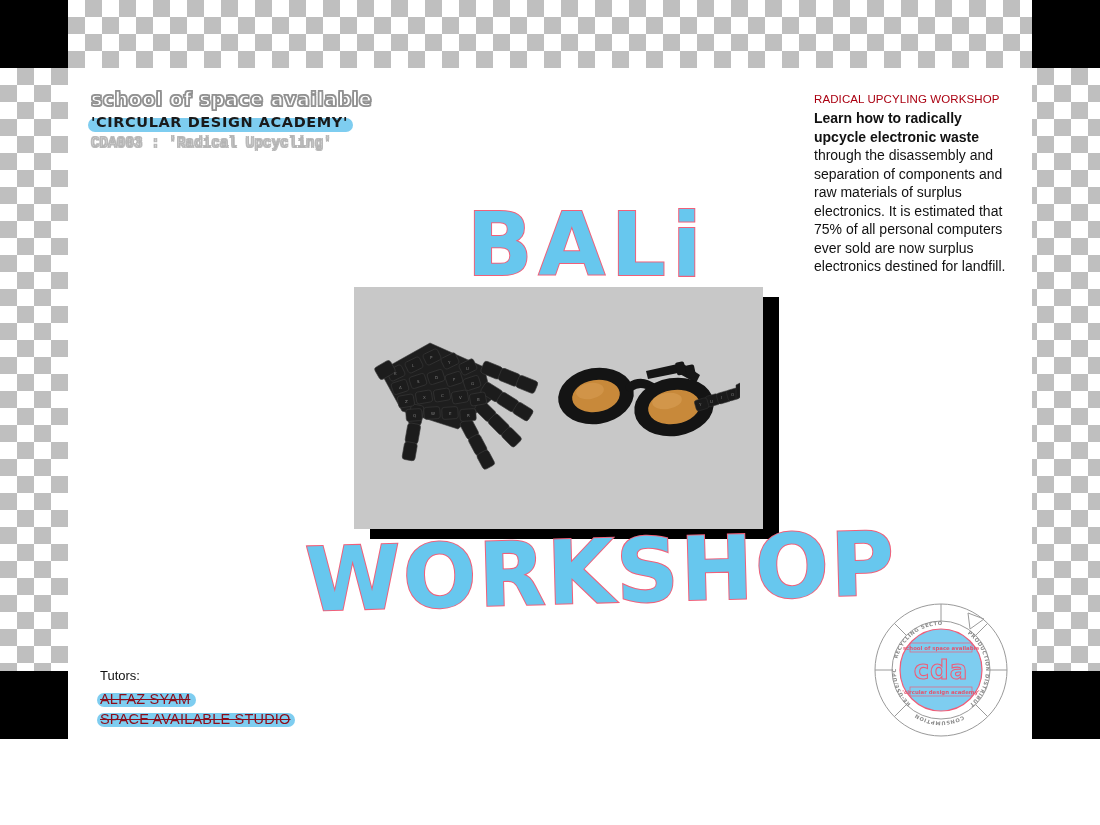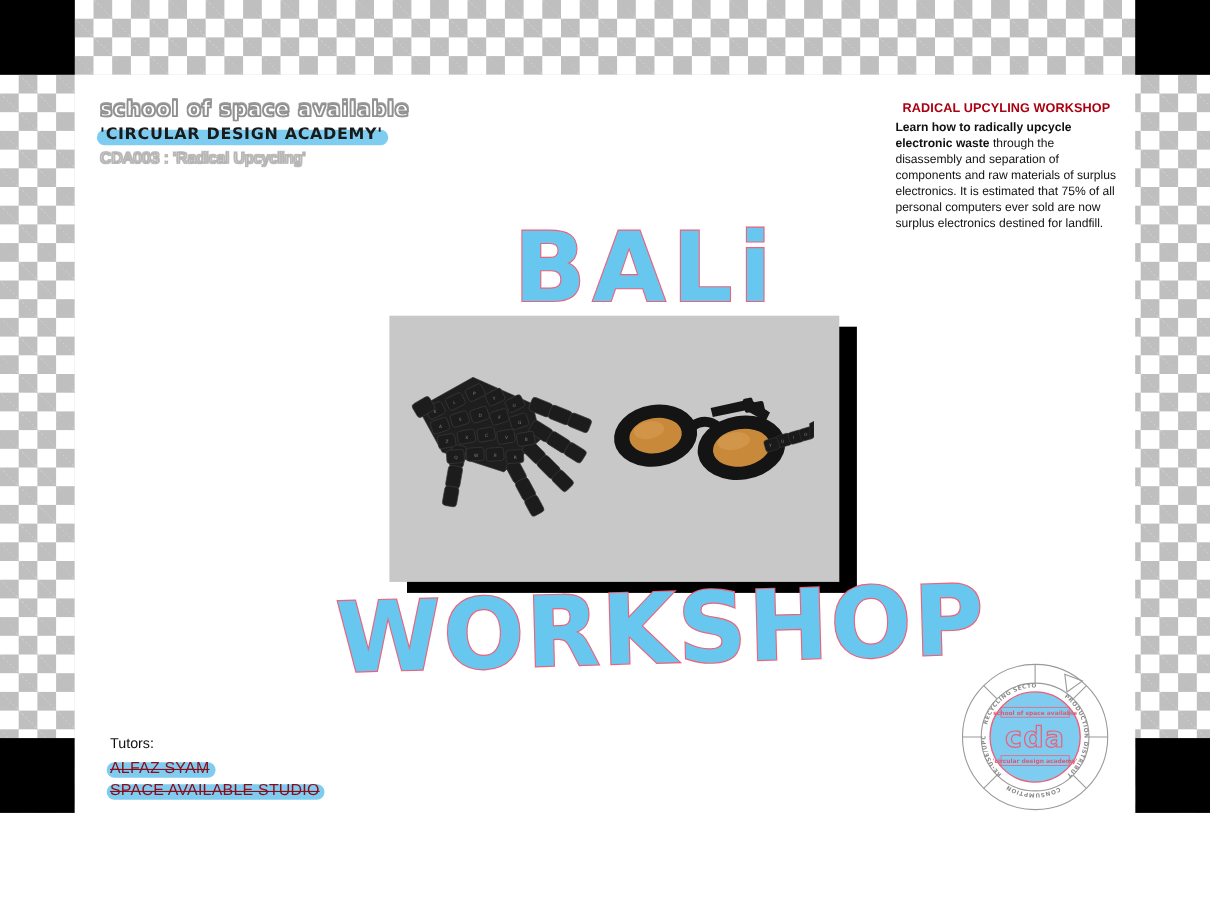--- a/index.html
+++ b/index.html
@@ -87,49 +87,48 @@
     font-family: "DejaVu Sans", sans-serif;
     font-size: 14.5px;
     font-weight: bold;
     letter-spacing: 0.6px;
     color: #1a1a1a;
     white-space: nowrap;
     transform: skewX(-4deg);
   }
   .hl-line3 {
     margin-top: 4px;
-    font-family: Liberation Sans, sans-serif;
+    font-family: Liberation Mono, monospace;
     font-size: 14px;
     letter-spacing: 0.2px;
     color: #ffffff;
     -webkit-text-stroke: 1px #b3b3b3;
     text-shadow:
       -1px -1px 0 #bdbdbd,  1px -1px 0 #bdbdbd,
       -1px  1px 0 #bdbdbd,  1px  1px 0 #bdbdbd;
     white-space: nowrap;
   }
 
   
   #copy-block {
     position: absolute;
     right: 16px;
     top: 24px;
     width: 202px;
   }
   #copy-heading {
     font-size: 11.5px;
-    font-weight: bold;
+    font-weight: normal;
     color: #aa0011;
     letter-spacing: 0.1px;
     line-height: 1.25;
     margin-bottom: 3px;
-    text-align: center;
   }
   #copy-body {
-    font-size: 11px;
+    font-size: 14px;
     line-height: 1.32;
     color: #111111;
   }
   #copy-body b { font-weight: bold; }
 
   
   .bubble {
     position: absolute;
     font-family: "DejaVu Sans", sans-serif;
     font-weight: bold;

